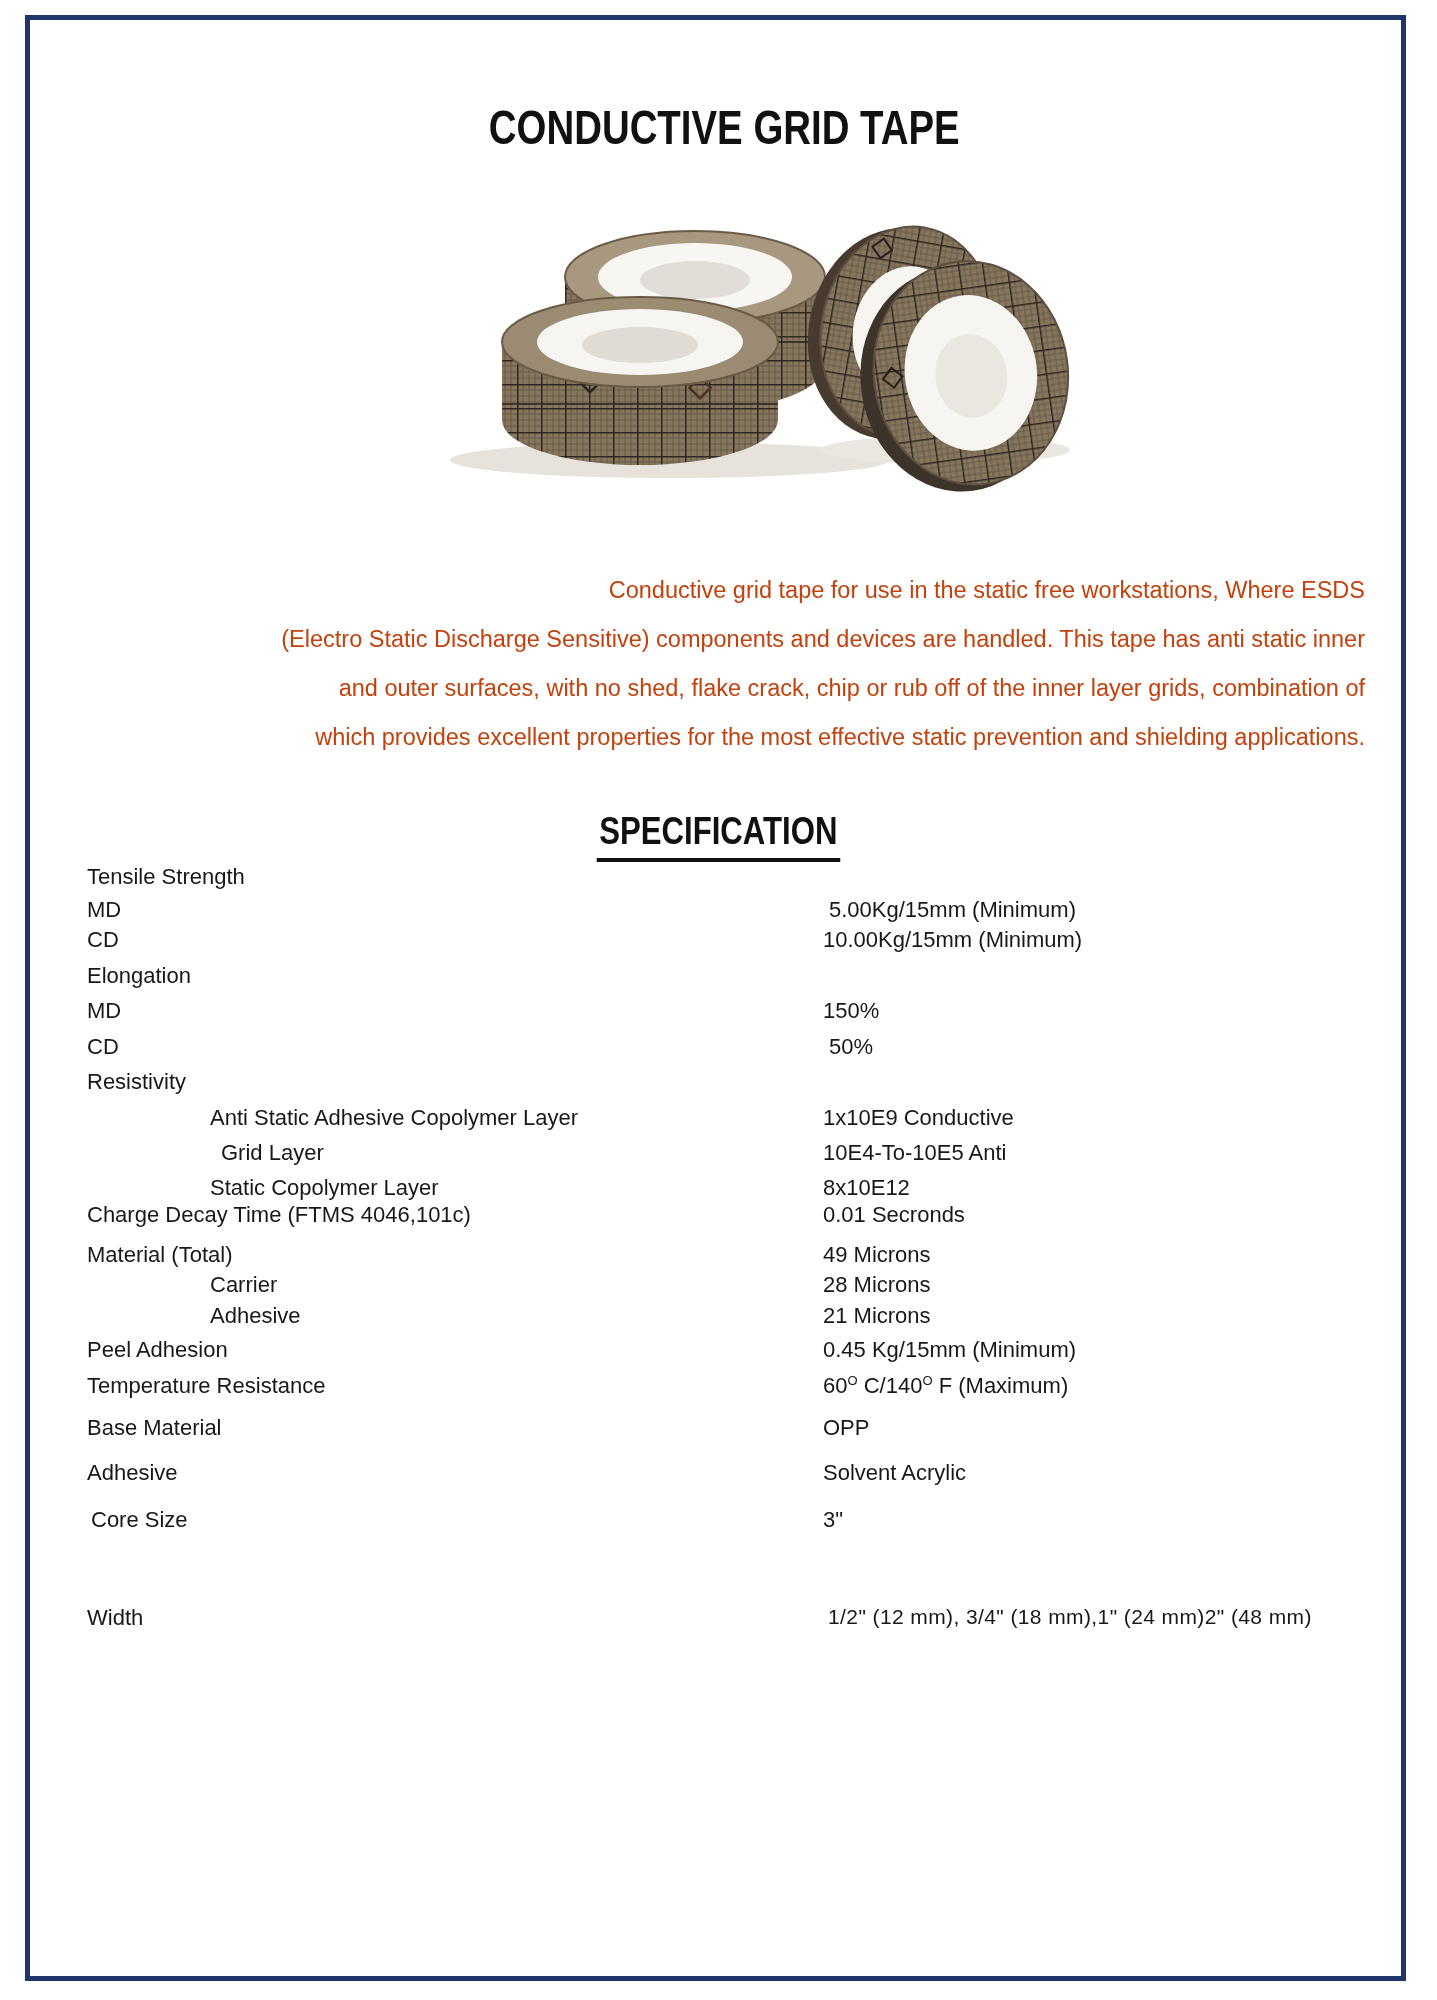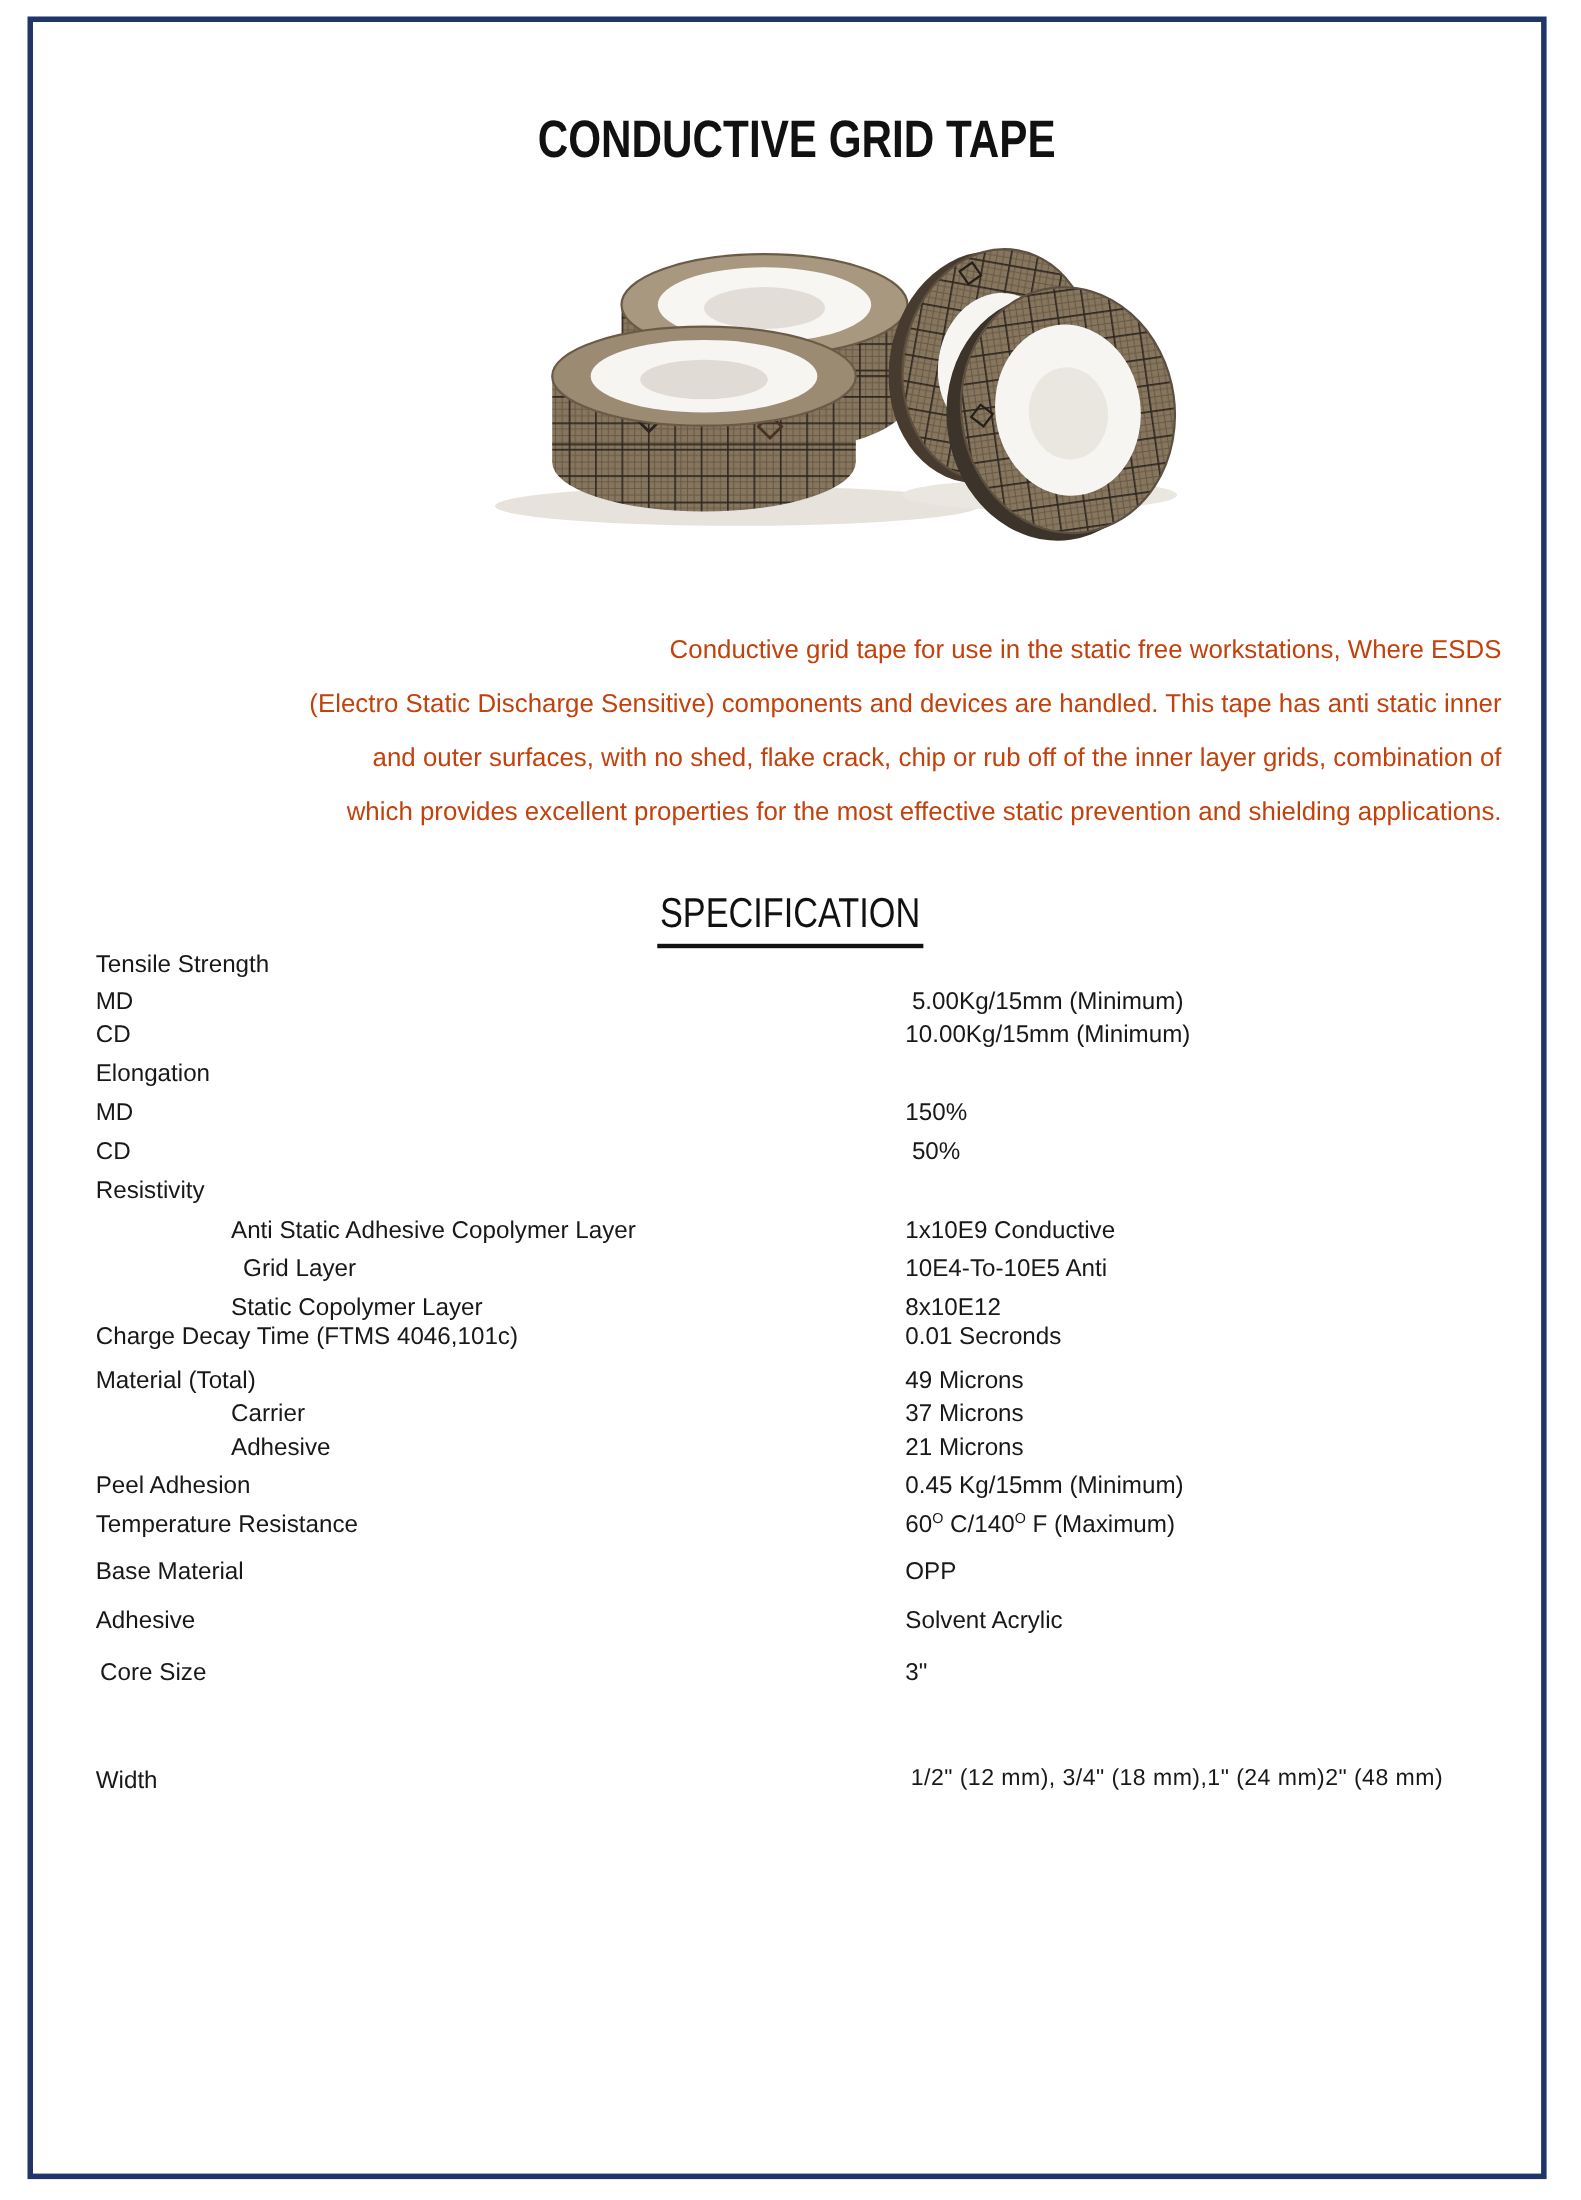--- a/index.html
+++ b/index.html
@@ -15,21 +15,21 @@
   .title {
     position:absolute; top:100px; left:0; width:1437px; text-align:center;
     font-size:48px; font-weight:700; color:#111; white-space:nowrap;padding-left:12px;
   }
   .title .squeeze { display:inline-block; transform:scaleX(0.8); transform-origin:50% 50%; }
   .photo { position:absolute; left:445px; top:192px; width:630px; height:300px; }
   .desc { position:absolute; left:85px; top:566px; width:1280px; }
   .desc .line { font-size:23.5px; line-height:49px; color:#c2410c; white-space:nowrap;text-align:right; }
   .spec-heading {
     position:absolute; top:810px; left:0; width:1437px; text-align:center;
-    font-size:38px; font-weight:400; color:#111; white-space:nowrap;
+    font-size:38px; font-weight:700; color:#111; white-space:nowrap;
   }
   .spec-heading .squeeze {
     display:inline-block; transform:scaleX(0.82); transform-origin:50% 50%;
     border-bottom:4px solid #111; padding:0 3px 5px 3px;
   }
   .spec { position:absolute; left:0; top:0; width:1437px; height:2000px; pointer-events:none; }
   .spec-row { position:absolute; left:0; width:1437px; height:30px; font-size:22px; color:#181818; }
   .spec-row .lbl { position:absolute; left:87px; white-space:nowrap; }
   .spec-row .lbl.ind  { left:210px; }
   .spec-row .lbl.ind2 { left:221px; }
@@ -166,21 +166,21 @@
     <span class="val">0.01 Secronds</span>
   </div>
 
   <div class="spec-row" style="top:1242px">
     <span class="lbl">Material (Total)</span>
     <span class="val">49 Microns</span>
   </div>
 
   <div class="spec-row" style="top:1272px">
     <span class="lbl ind">Carrier</span>
-    <span class="val">37 Microns</span>
+    <span class="val">28 Microns</span>
   </div>
 
   <div class="spec-row" style="top:1303px">
     <span class="lbl ind">Adhesive</span>
     <span class="val">21 Microns</span>
   </div>
 
   <div class="spec-row" style="top:1337px">
     <span class="lbl">Peel Adhesion</span>
     <span class="val">0.45 Kg/15mm (Minimum)</span>

